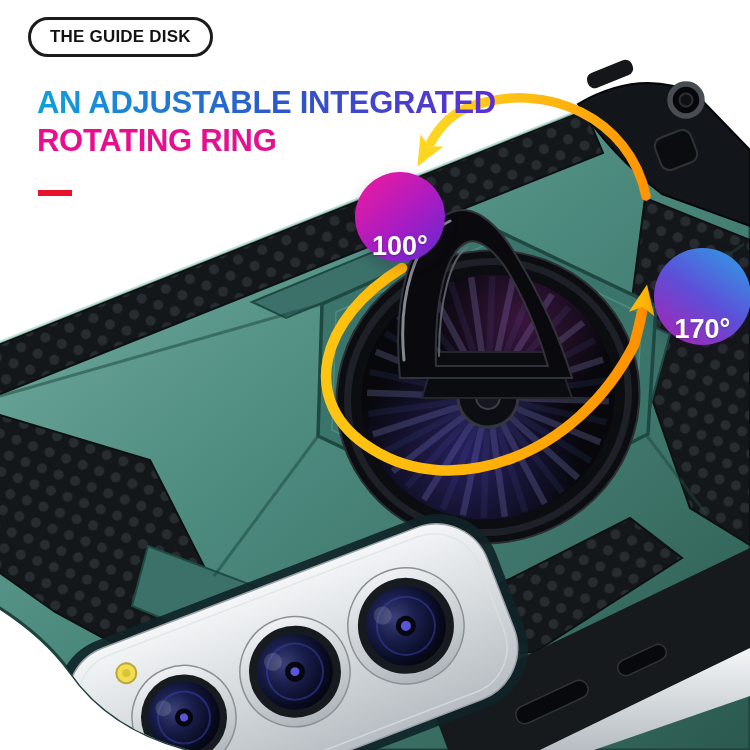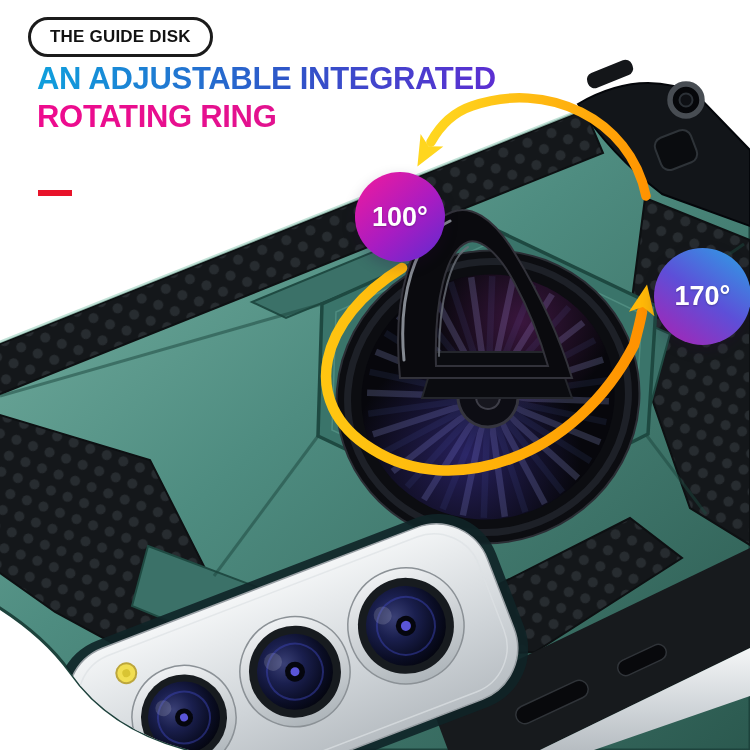--- a/index.html
+++ b/index.html
@@ -7,28 +7,28 @@
          font-family:"Liberation Sans",sans-serif;}
   .scene{position:absolute;left:0;top:0;width:750px;height:750px;}
 
   .guide-pill{position:absolute;left:28px;top:17px;border:3px solid #1b1b1b;border-radius:999px;
               padding:7px 19px;font-size:17px;font-weight:700;color:#121212;background:#fff;
               letter-spacing:.2px;z-index:3;}
 
   .headline{position:absolute;left:37px;top:60px;font-size:31px;font-weight:800;line-height:1.22;
             letter-spacing:-.3px;z-index:3;}
   .headline div{background-clip:text;-webkit-background-clip:text;color:transparent;width:max-content;}
-  .g1{background-image:linear-gradient(92deg,var(--gradient_blue,#0fa0dd) 0%,#2f55c8 55%,var(--gradient_purple,#5c2ed2) 100%);}
+  .g1{background-image:linear-gradient(92deg,var(--gradient_blue,#0fa0dd) 0%,#2f55c8 55%,var(--gradient_purple,#5c2ed2) 100%);margin-top:24px;}
   .g2{background-image:linear-gradient(92deg,var(--gradient_pink,#ee0b8e) 0%,#aa1ec6 55%,#6d2ad4 100%);}
   .g3{background-image:linear-gradient(92deg,var(--gradient_pink,#ee0b8e) 0%,#e2128f 100%);text-align:center;}
 
   .red-dash{position:absolute;left:38px;top:190px;width:34px;height:6px;
             background:var(--accent_red,#e8132a);z-index:3;}
 
-  .badge{position:absolute;border-radius:50%;display:flex;align-items:center;justify-content:center;
+  .badge{position:absolute;border-radius:50%;display:flex;align-items:flex-end;justify-content:center;
          color:#fff;font-weight:700;z-index:4;box-shadow:0 5px 14px rgba(40,10,60,.22);
          text-shadow:0 1px 2px rgba(0,0,0,.25);}
   .badge-100{left:355px;top:172px;width:90px;height:90px;font-size:27px;
              background:linear-gradient(140deg,#f31a9c 0%,#a81cc2 55%,#5e2bd0 100%);}
   .badge-360{left:654px;top:248px;width:97px;height:97px;font-size:27px;
              background:linear-gradient(215deg,#2ba4e6 0%,#5d4fd8 50%,#b01fb0 100%);}
 </style>
 </head>
 <body>
 

